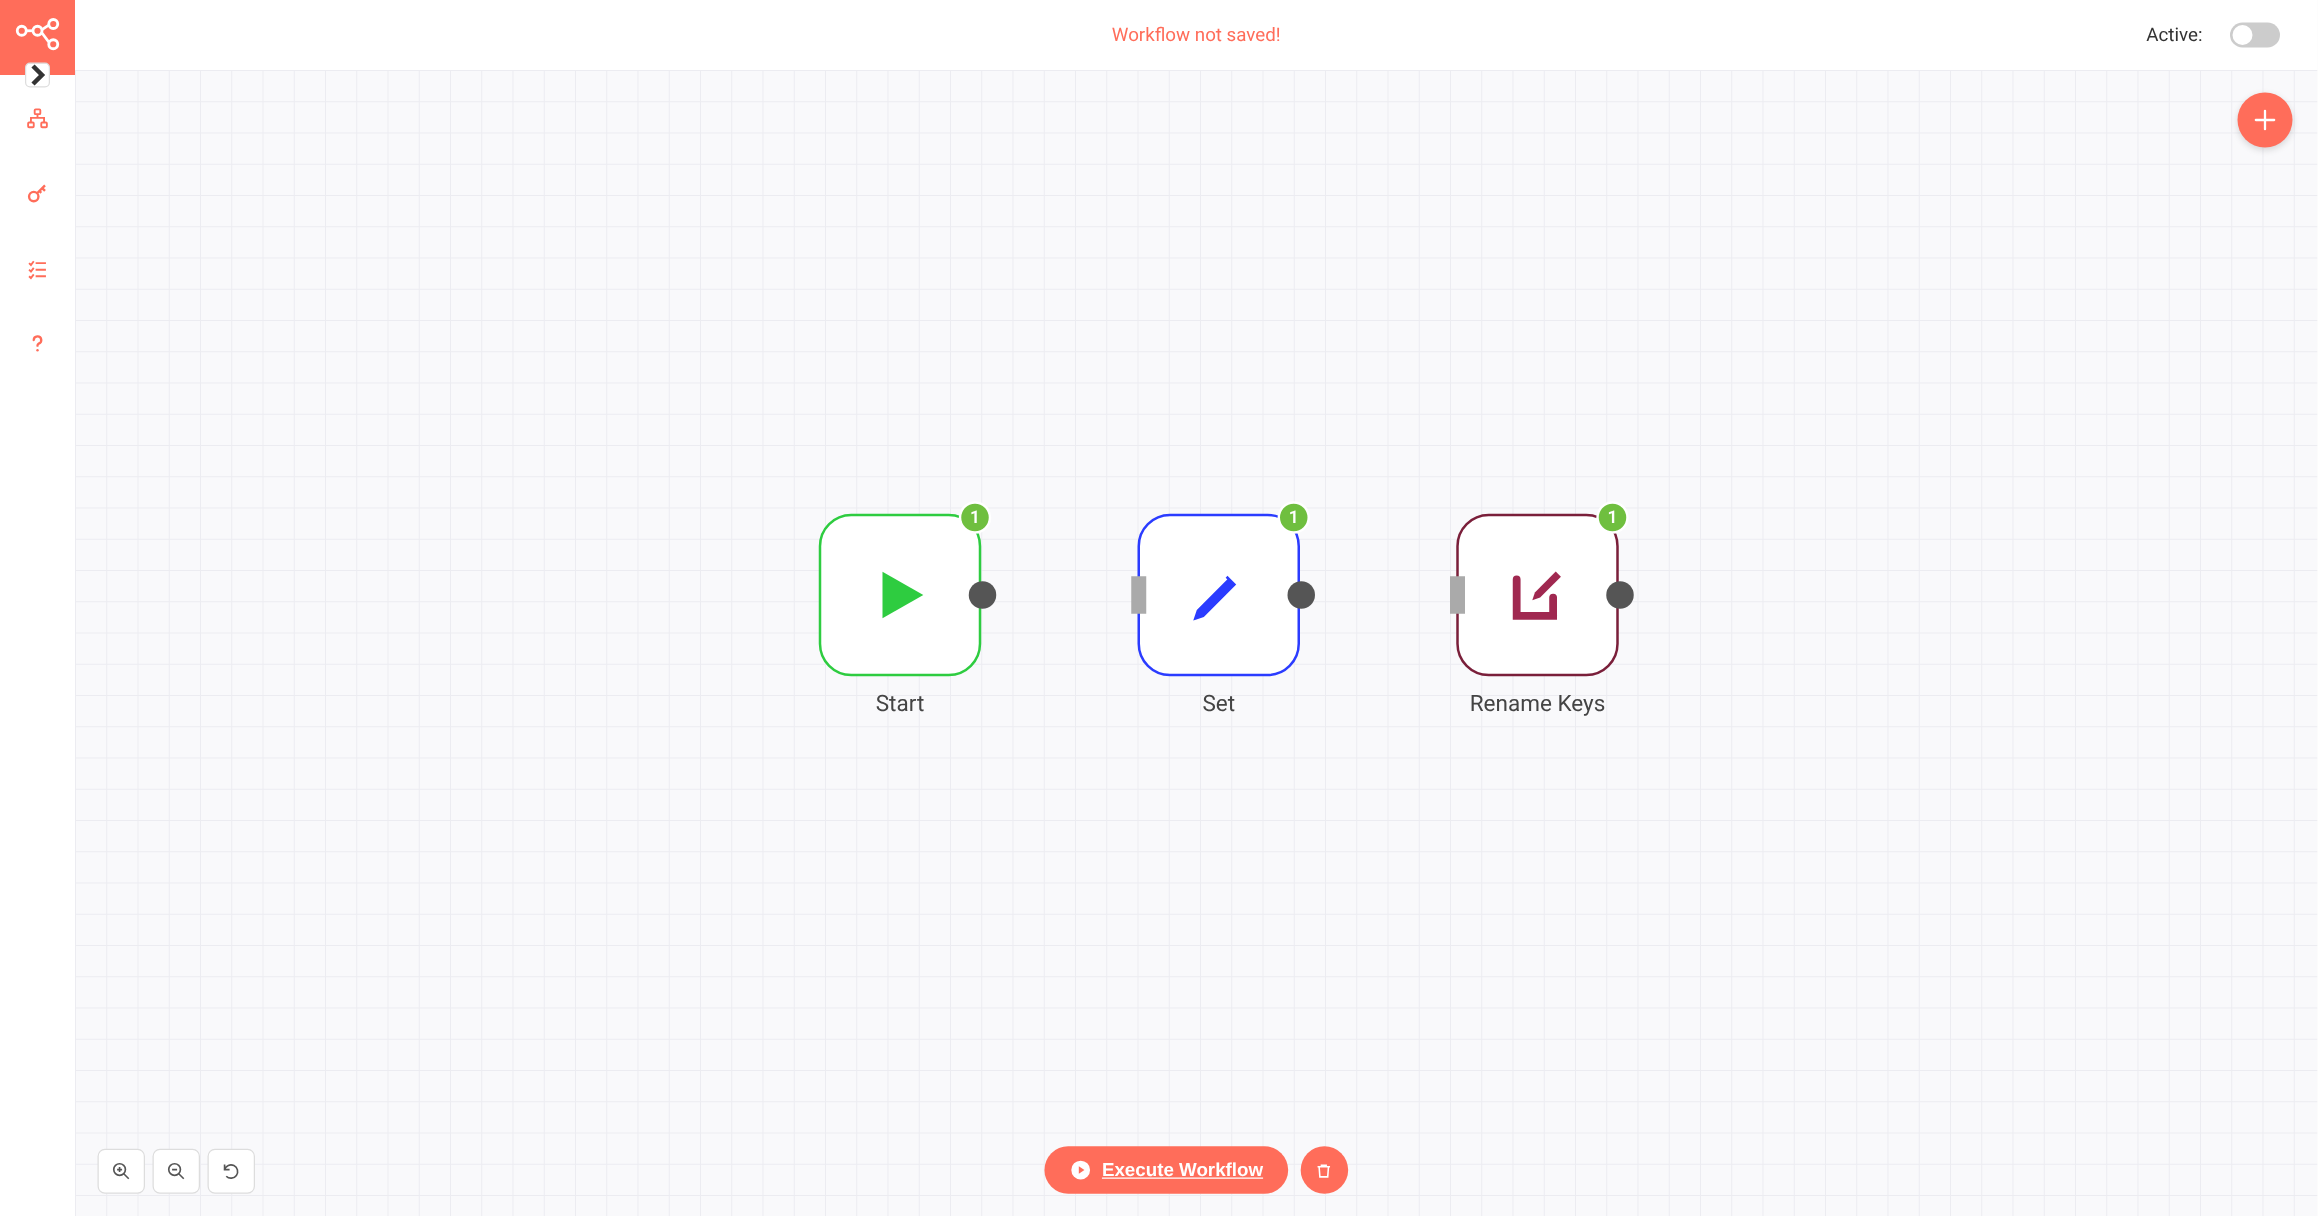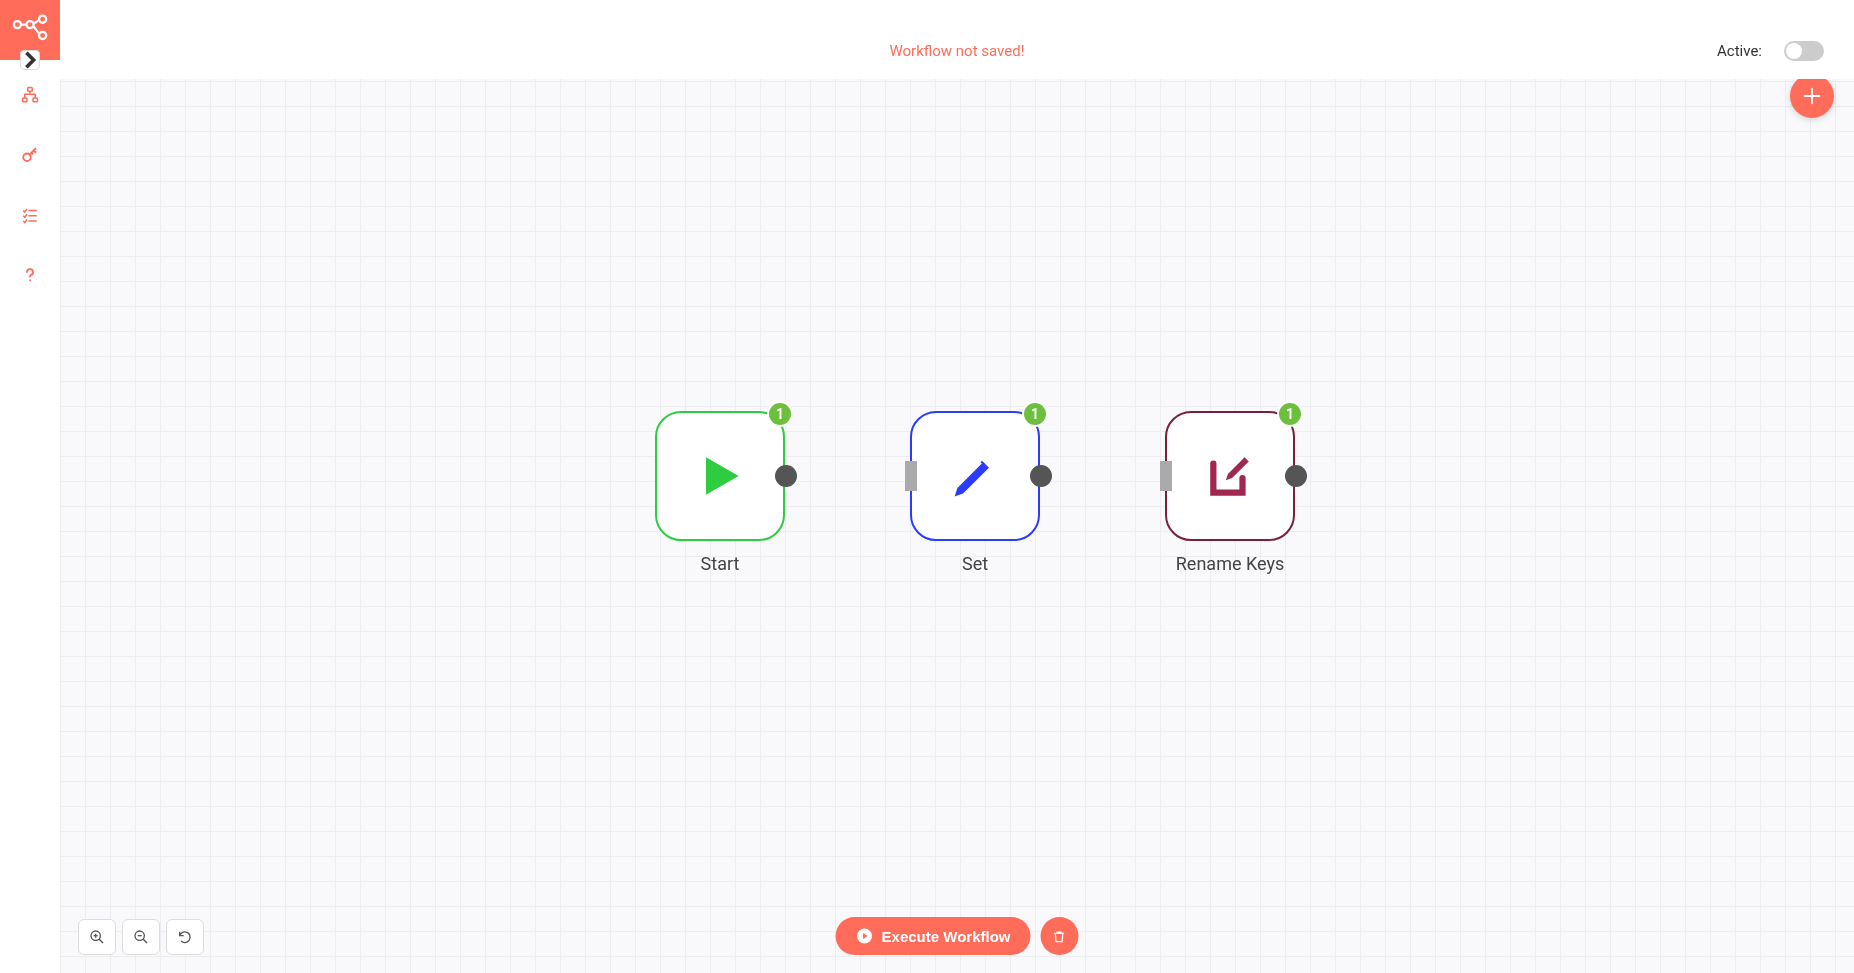--- a/index.html
+++ b/index.html
@@ -67,21 +67,20 @@
 .header {
   position: absolute;
   left: 60px;
   top: 0;
   right: 0;
   height: 56px;
   background: #fff;
   display: flex;
   align-items: center;
   z-index: 15;
-  margin-top: 23px;
 }
 .warn-msg {
   position: absolute;
   left: 50%;
   transform: translateX(-50%);
   color: #ff6d5a;
   font-size: 15px;
   font-weight: 400;
 }
 .active-area {
@@ -251,20 +250,21 @@
   color: #fff;
   border: none;
   border-radius: 22px;
   padding: 10px 20px;
   font-size: 15px;
   font-weight: 600;
   display: flex;
   align-items: center;
   gap: 8px;
   cursor: pointer;
+  text-decoration: underline;
 }
 .trash-btn {
   width: 38px;
   height: 38px;
   background: #ff6d5a;
   border-radius: 50%;
   display: flex;
   align-items: center;
   justify-content: center;
   cursor: pointer;

